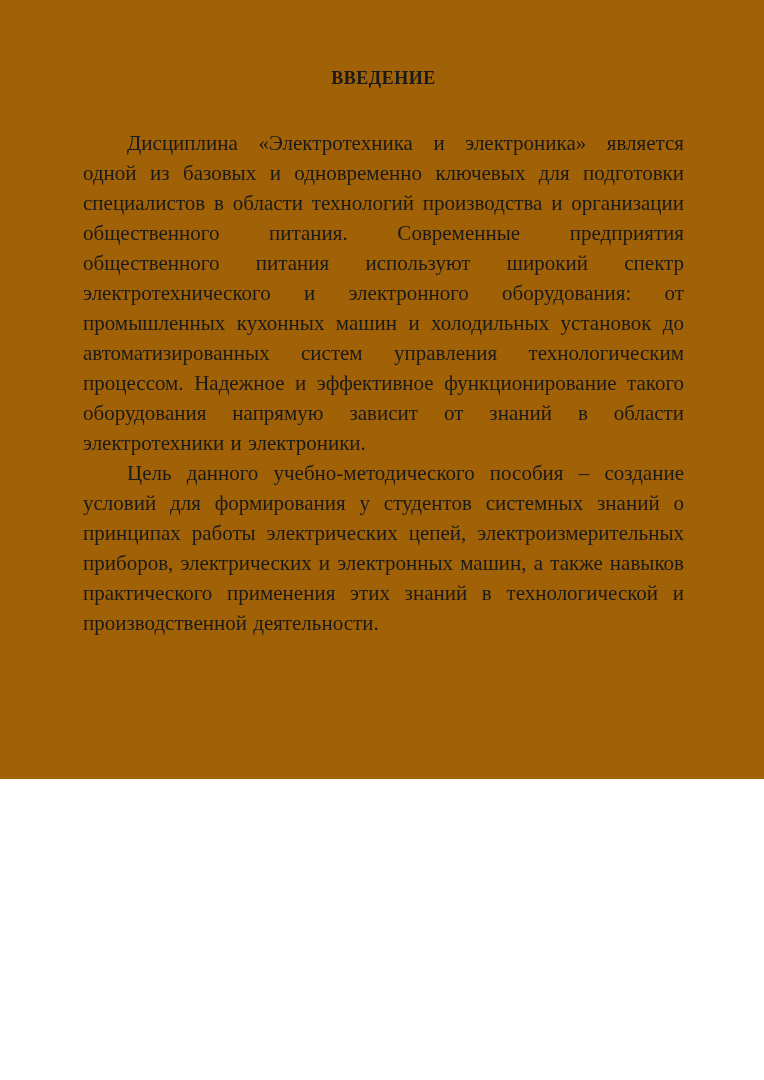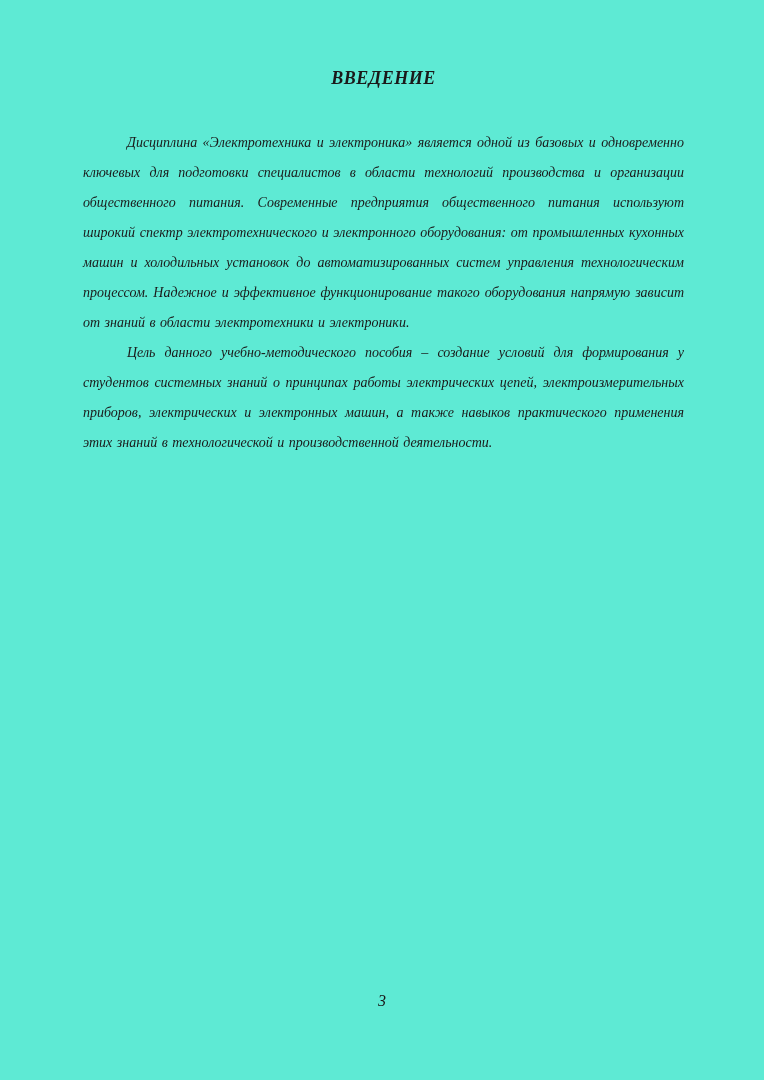--- a/index.html
+++ b/index.html
@@ -3,43 +3,42 @@
 <meta charset="utf-8">
 <style>
   html, body {
     margin: 0;
     padding: 0;
     background: #ffffff;
   }
   .page {
     position: relative;
     width: 764px;
-    height: 1080px;
-    background: #5eead4;
+    height: 779px;
+    background: #a16207;
     font-family: "Liberation Serif", "DejaVu Serif", serif;
     color: #1a1a1a;
     overflow: hidden;
-    font-style: italic;
   }
   .content {
     position: absolute;
     left: 83px;
     top: 66px;
     width: 601px;
   }
   .doc-title {
     font-size: 18px;
     font-weight: bold;
     text-align: center;
     letter-spacing: 0.5px;
     margin: 0 0 38px 0;
     line-height: 24px;
   }
   .doc-paragraph {
-    font-size: 14px;
+    font-size: 21px;
     line-height: 30px;
     text-align: justify;
     text-align-last: left;
     text-indent: 44px;
     margin: 0;
     word-spacing: 1px;
   }
   .page-footer {
     position: absolute;
     left: 0;

